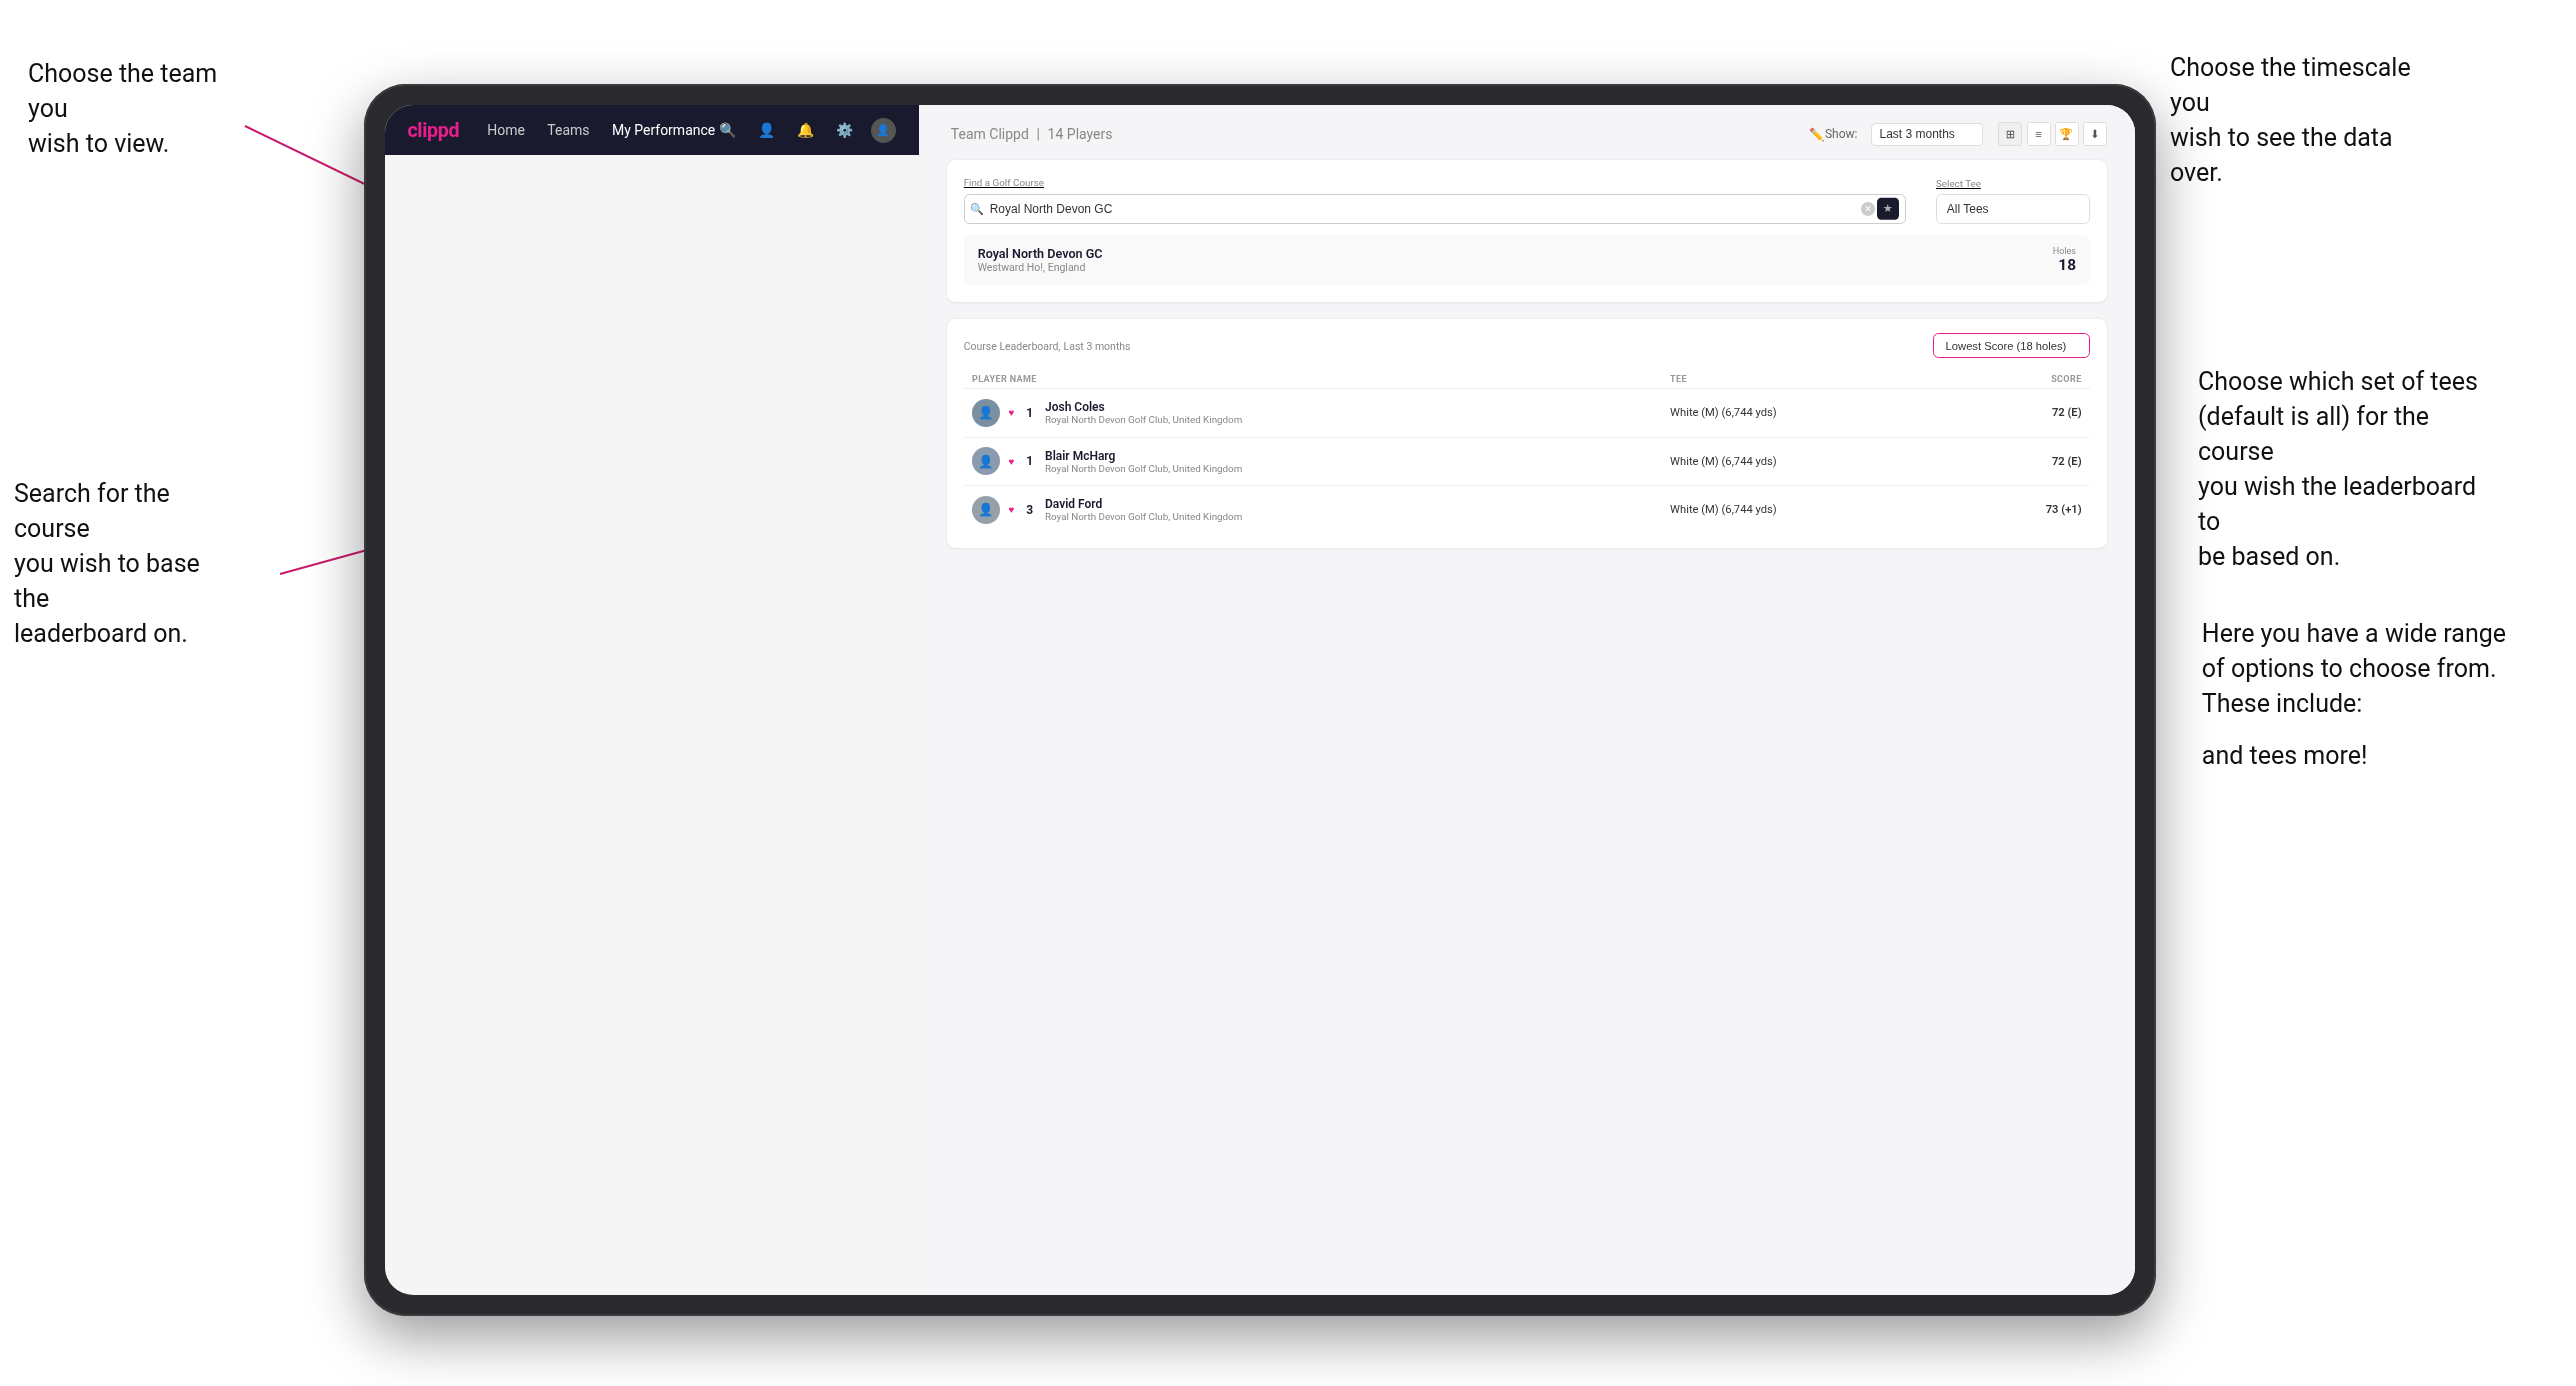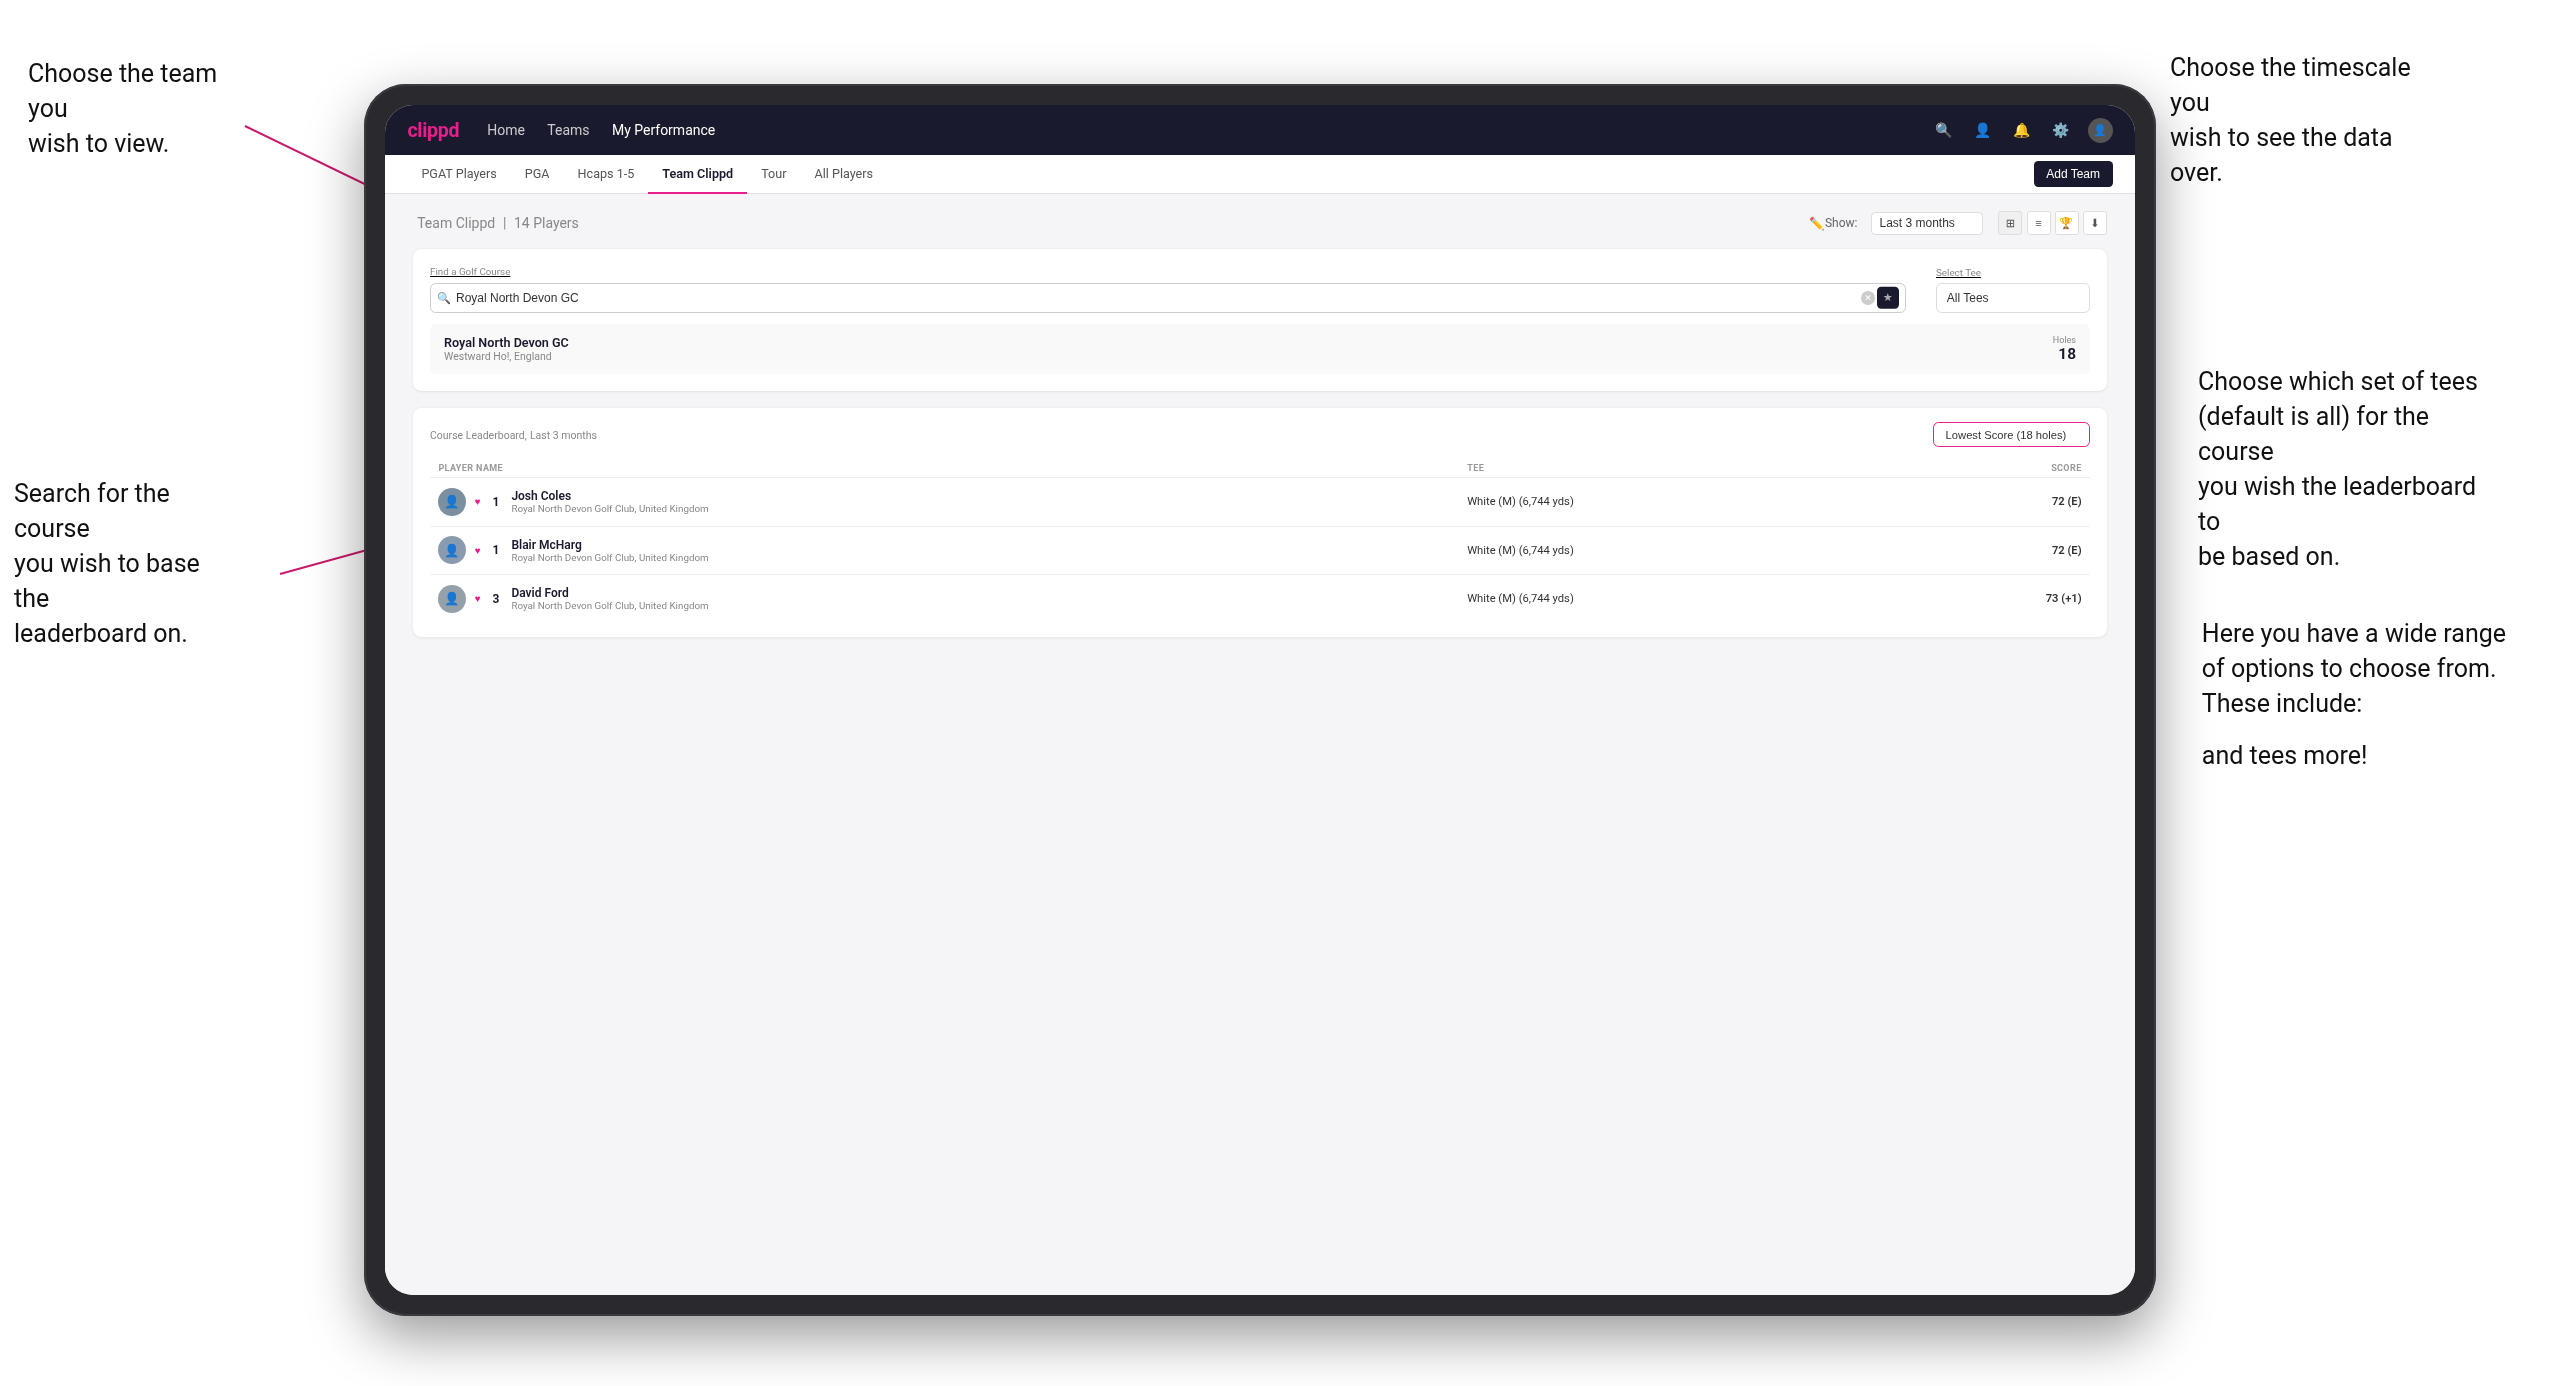--- a/index.html
+++ b/index.html
@@ -79,21 +79,20 @@
       border-radius: 28px;
       overflow: hidden;
     }
 
     
     .app-chrome {
       width: 100%;
       height: 100%;
       background: #f5f5f5;
       display: flex;
-      flex-direction: column;
     }
 
     
     .top-nav {
       background: #1a1a2e;
       height: 50px;
       display: flex;
       align-items: center;
       padding: 0 22.4px;
       flex-shrink: 0;
@@ -614,30 +613,20 @@
         </div>
         <div class="nav-icons">
           <div class="nav-icon-btn">🔍</div>
           <div class="nav-icon-btn">👤</div>
           <div class="nav-icon-btn">🔔</div>
           <div class="nav-icon-btn">⚙️</div>
           <div class="nav-avatar">👤</div>
         </div>
       </div>
 
-      <div class="sub-nav">
-        <div class="sub-nav-tab">PGAT Players</div>
-        <div class="sub-nav-tab">PGA</div>
-        <div class="sub-nav-tab">Hcaps 1-5</div>
-        <div class="sub-nav-tab active">Team Clippd</div>
-        <div class="sub-nav-tab">Tour</div>
-        <div class="sub-nav-tab">All Players</div>
-        <div class="sub-nav-spacer"></div>
-        <button class="add-team-btn">Add Team</button>
-      </div>
 
       <div class="main-content">
 
         <div class="team-header">
           <div class="team-title">
             <span>Team Clippd</span>
             <span>| <span>14 Players</span></span>
           </div>
           <span class="edit-icon">✏️</span>
           <div style="margin-left:auto; display:flex; align-items:center; gap:7px;">

